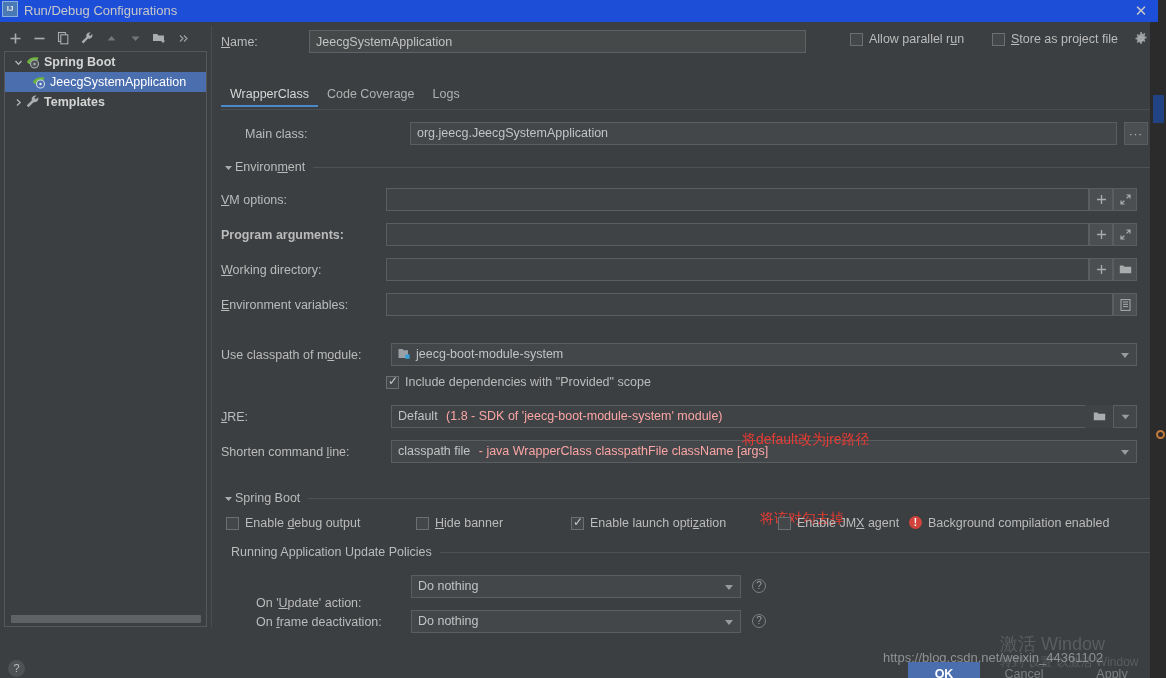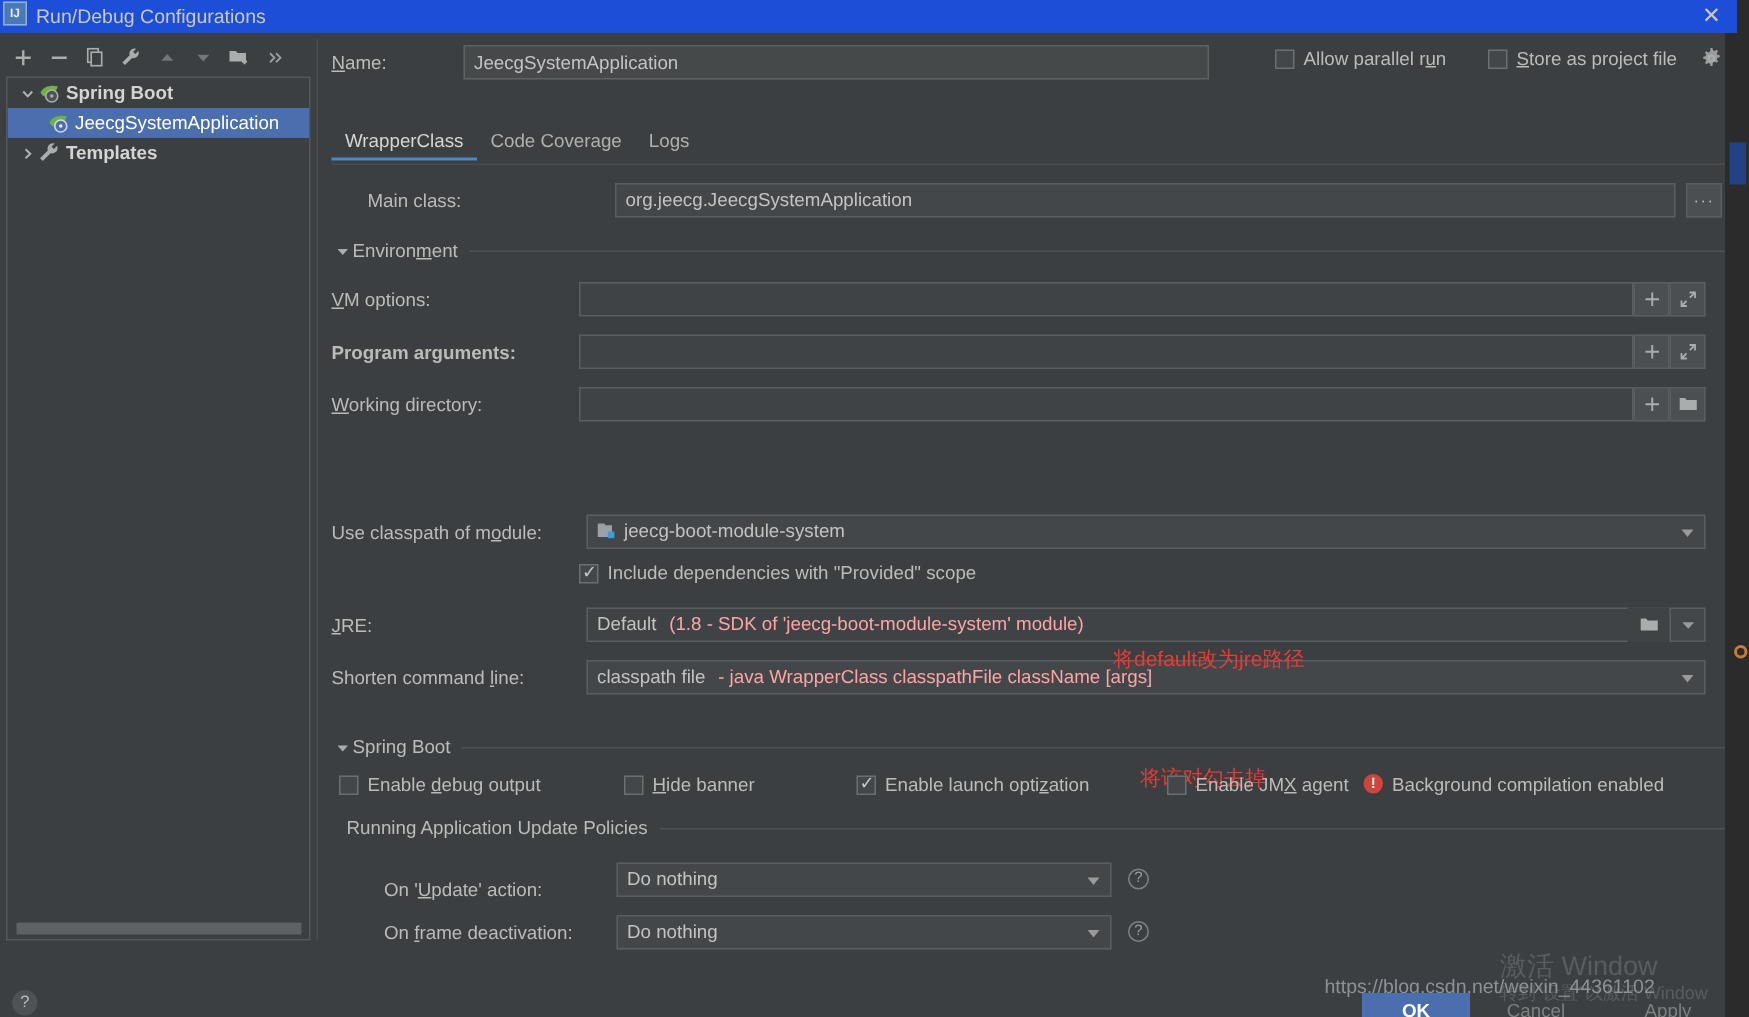--- a/index.html
+++ b/index.html
@@ -325,20 +325,30 @@
             <path d="M5.5 1v9M1 5.5h9" stroke="#a9adae" stroke-width="1.3" fill="none"></path>
           </svg>
       </div>
       <div class="fbtn" style="left:892px; top:0; width:24px;">
         <svg width="13" height="11" viewBox="0 0 13 11">
             <path d="M0.8 1.4h3.6l1 1.3h6.8v6.6H0.8z" fill="#a9adae"></path>
           </svg>
       </div>
     </div>
 
+    <div class="frow" style="top:267px; width:929px; height:24px;">
+      <span class="flabel" style="top:5px;"><span class="ul">E</span>nvironment variables:</span>
+      <div class="finput empty" style="left:165px; top:0; width:727px;"></div>
+      <div class="fbtn" style="left:892px; top:0; width:24px;">
+        <svg width="11" height="12" viewBox="0 0 11 12">
+          <rect x="1" y="0.6" width="9" height="10.8" fill="none" stroke="#a9adae" stroke-width="1"></rect>
+          <path d="M3 3h5M3 5.3h5M3 7.6h5" stroke="#a9adae" stroke-width="1"></path>
+        </svg>
+      </div>
+    </div>
 
     <div class="frow" style="top:317px; width:929px; height:24px;">
       <span class="flabel" style="top:5px;">Use classpath of m<span class="ul">o</span>dule:</span>
       <div class="combo" style="left:170px; top:0; width:746px;">
         <span class="mod-ico">
           <svg width="14" height="12" viewBox="0 0 14 12">
             <path d="M0.5 1h4.2l1 1.2H10V10H0.5z" fill="#9aa0a5"></path>
             <rect x="7.2" y="6.4" width="4.4" height="4.4" fill="#3a9fd8"></rect>
           </svg>
         </span><span>jeecg-boot-module-system</span>
@@ -410,21 +420,21 @@
     </div>
     <div class="err-ico" style="left:695px; top:490px;">!</div>
     <div style="position:absolute; left:714px; top:490px; font-size:12.5px; color:#bbbbbb; white-space:nowrap;">Background compilation enabled</div>
 
     <div class="sect" style="top:519px; left:17px; width:919px;">
       <span class="sect-title">Running Application Update Policies</span>
       <span class="sect-line"></span>
     </div>
 
     <div class="frow" style="top:549px; left:17px; width:919px; height:24px;">
-      <span class="flabel" style="left:25px; top:11px;">On '<span class="ul">U</span>pdate' action:</span>
+      <span class="flabel" style="left:25px; top:21px;">On '<span class="ul">U</span>pdate' action:</span>
       <div class="combo" style="left:180px; top:0; width:330px;">
         <span>Do nothing</span>
         <span class="combo-arr"></span>
       </div>
       <div class="qmark" style="left:521px; top:4px;">?</div>
     </div>
 
     <div class="frow" style="top:584px; left:17px; width:919px; height:24px;">
       <span class="flabel" style="left:25px; top:5px;">On <span class="ul">f</span>rame deactivation:</span>
       <div class="combo" style="left:180px; top:0; width:330px;">

